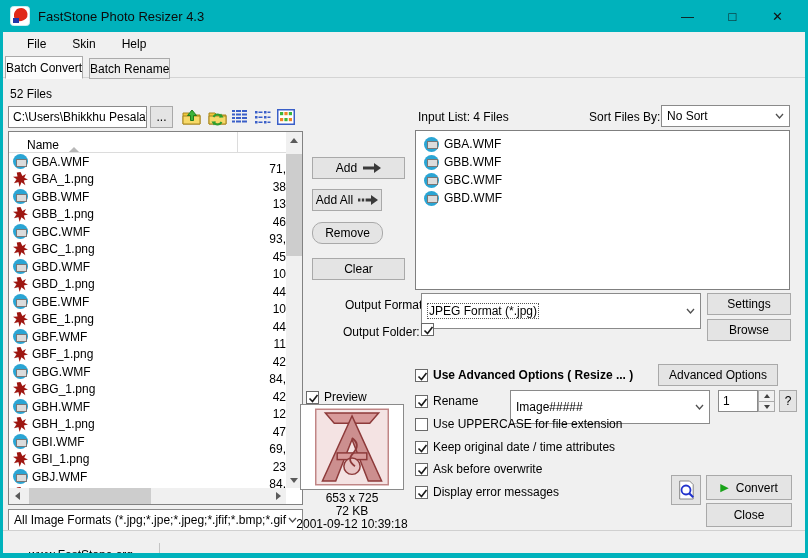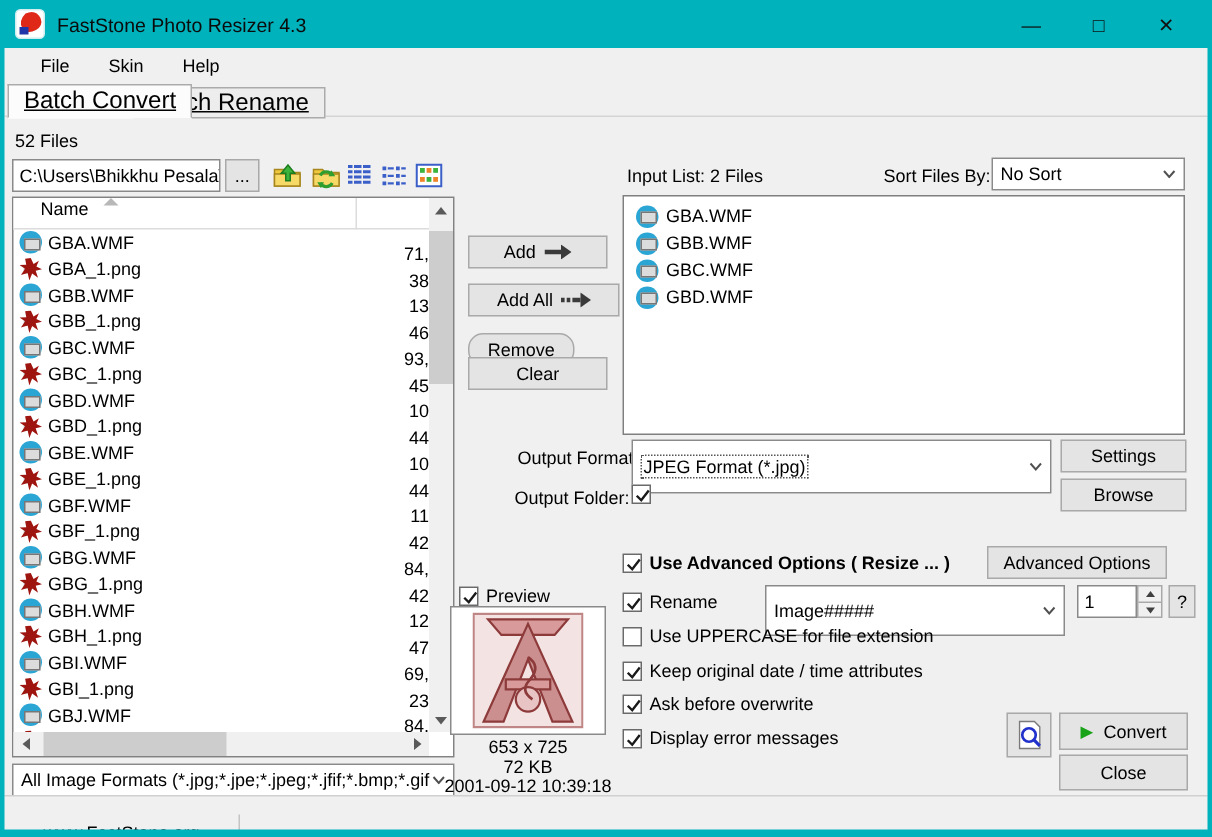--- a/index.html
+++ b/index.html
@@ -19,36 +19,36 @@
   .title-text { margin-left:8px; font-size:13px; color:#0b0b0b; }
   .win-controls { position:absolute; right:8px; top:0; height:32px; display:flex; }
   .wc { width:45px; height:32px; display:flex; align-items:center; justify-content:center; font-size:13px; color:#111; }
 
   
   .menubar { position:absolute; left:3px; top:32px; width:802px; height:24px; background:#f0f0f0; display:flex; align-items:center; padding-left:6px; }
   .menu-item { padding:3px 8px;margin-left:10px; }
 
   
   .tabbar { position:absolute; left:3px; top:56px; width:802px; height:22px; border-bottom:1px solid #d4d4d4; }
-  .tab { position:absolute; top:2px; height:21px; padding:0 10px; display:flex; align-items:center; border:1px solid #ababab; background:#ededed; font-size:16px;text-decoration:underline; }
+  .tab { position:absolute; top:2px; height:21px; padding:0 0; display:flex; align-items:center; border:1px solid #ababab; background:#ededed; font-size:12px; }
   .tab.active { top:0; height:23px; background:#fcfcfc; border-bottom:1px solid #fcfcfc; z-index:2; }
   .tab.t0 { left:2px; } .tab.t1 { left:86px; }
 
   .label { position:absolute; white-space:nowrap; }
   .bold { font-weight:bold; }
 
   .tbox { position:absolute; background:#fff; border:1px solid #8a8a8a; display:flex; align-items:center; padding:0 4px; white-space:nowrap; overflow:hidden; }
   .btn { position:absolute; background:#e4e4e4; border:1px solid #a9a9a9; display:flex; align-items:center; justify-content:center; font-size:12px; white-space:nowrap; }
   .combo { position:absolute; background:#fff; border:1px solid #8a8a8a; display:flex; align-items:center; padding:0 5px; white-space:nowrap; overflow:hidden; }
   .combo .chev { position:absolute; right:5px; top:50%; transform:translateY(-50%); }
   .combo.focused .inner { outline:1px dotted #555; outline-offset:-1px; padding:1px 2px; }
 
   
   .filelist { position:absolute; left:8px; top:131px; width:295px; height:374px; background:#fff; border:1px solid #828282; }
-  .fl-header { position:absolute; left:0; top:0; right:0; height:21px; background:#fff; border-bottom:1px solid #dcdcdc; display:flex; align-items:flex-start; }
+  .fl-header { position:absolute; left:0; top:0; right:0; height:21px; background:#fff; border-bottom:1px solid #dcdcdc; display:flex; align-items:flex-end; }
   .fl-header .hname { margin-left:18px; }
   .sort-arrow { width:0; height:0; border-left:5px solid transparent; border-right:5px solid transparent; border-bottom:5px solid #b8b8b8; margin-left:10px; }
   .col-div { position:absolute; left:228px; top:0; width:1px; height:21px; background:#dcdcdc; }
   .file-rows { position:absolute; left:0; top:21px; width:277px; height:335px; overflow:hidden; }
   .file-row { height:17.5px; display:flex; align-items:center; padding-left:4px; }
   .fic { width:15px; height:15px; flex:0 0 15px; margin-right:4px; position:relative; }
   .icon-wmf { border-radius:50%; background:#2aa5d4; }
   .icon-wmf::after { content:""; position:absolute; left:3px; top:4.5px; width:9px; height:6px; background:#dcdcdc; border:1px solid #777; }
   .fname { flex:1; overflow:hidden; }
   .fsize { width:26px; text-align:right; overflow:hidden; flex:0 0 26px;margin-top:15px; }
@@ -358,33 +358,33 @@
       </svg>
   </div>
 
   <div class="btn" style="left:312px; top:157px; width:93px; height:22px;">
     <span>Add</span>
     <svg style="margin-left:6px;" width="18" height="10" viewBox="0 0 18 10">
         <rect x="0" y="3.5" width="11" height="3" fill="#3a3a3a"></rect>
         <path d="M11 0 L18 5 L11 10 z" fill="#3a3a3a"></path>
       </svg>
   </div>
-  <div class="btn" style="left:312px; top:189px; width:101px; height:22px;">
+  <div class="btn" style="left:312px; top:189px; width:70px; height:22px;">
     <span>Add All</span>
     <svg style="margin-left:5px;" width="20" height="10" viewBox="0 0 20 10">
         <rect x="0" y="3.5" width="2.4" height="3" fill="#3a3a3a"></rect>
         <rect x="3.8" y="3.5" width="2.4" height="3" fill="#3a3a3a"></rect>
         <rect x="7.6" y="3.5" width="5.4" height="3" fill="#3a3a3a"></rect>
         <path d="M13 0 L20 5 L13 10 z" fill="#3a3a3a"></path>
       </svg>
   </div>
   <div class="btn" style="left:312px; top:222px; width:71px; height:22px;border-radius:10px;">Remove</div>
-  <div class="btn" style="left:312px; top:238px; width:93px; height:22px;">Clear</div>
-
-  <span class="label" style="left:418px; top:110px;">Input List:  2 Files</span>
+  <div class="btn" style="left:312px; top:258px; width:93px; height:22px;">Clear</div>
+
+  <span class="label" style="left:418px; top:110px;">Input List:  4 Files</span>
   <span class="label" style="left:589px; top:110px;">Sort Files By:</span>
   <div class="combo" style="left:661px; top:105px; width:129px; height:22px;">
     <span>No Sort</span>
     <svg class="chev" width="9" height="6" viewBox="0 0 9 6">
         <polyline points="1,1 4.5,5 8,1" fill="none" stroke="#505050" stroke-width="1.3"></polyline>
       </svg>
   </div>
 
   <div class="inputlist" id="input-rows">
       <div class="il-row">

